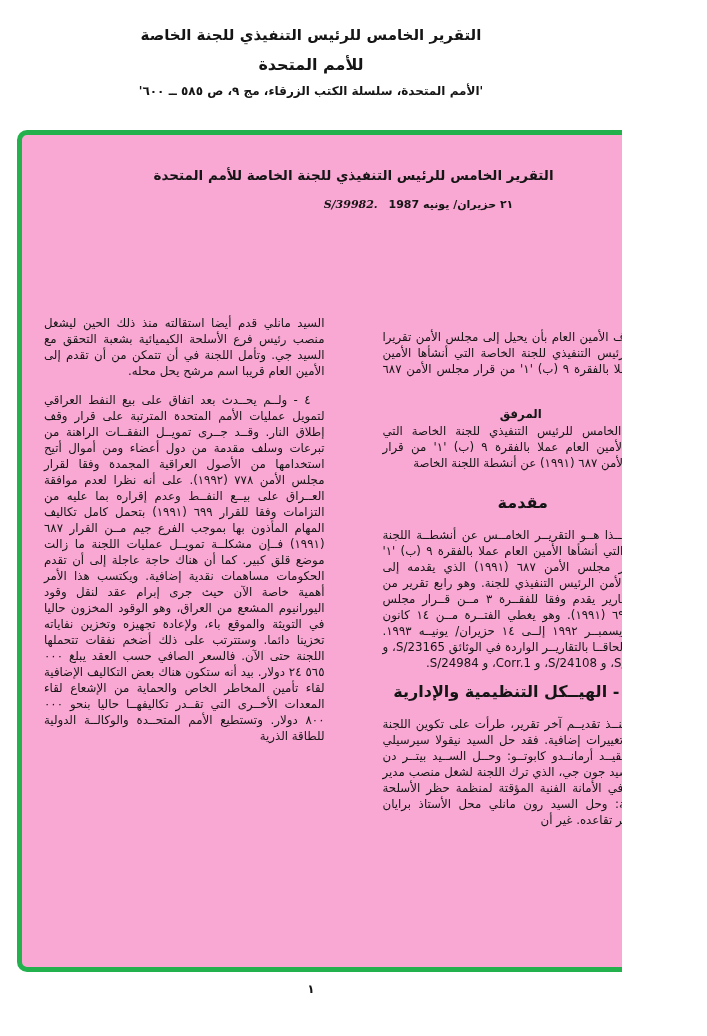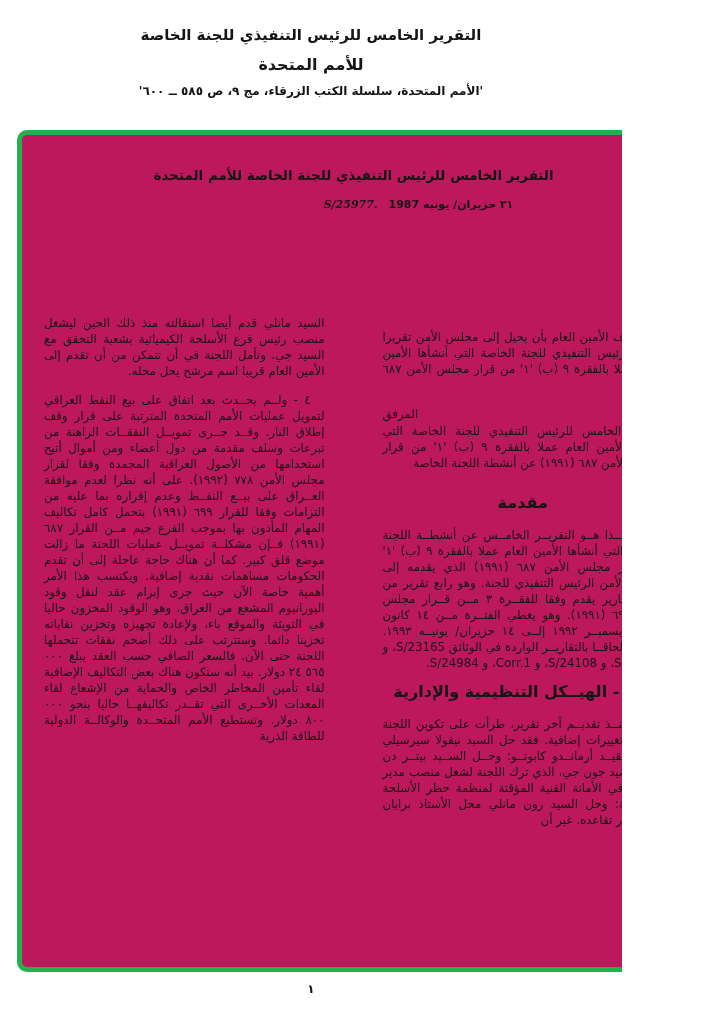--- a/index.html
+++ b/index.html
@@ -10,38 +10,38 @@
   
   .masthead { direction:rtl; text-align:center; padding-top:26px; }
   .masthead .m1 { font-size:15px; font-weight:700; letter-spacing:0; }
   .masthead .m2 { font-size:16px; font-weight:700; margin-top:11px; }
   .masthead .m3 { font-size:12px; font-weight:700; margin-top:10px; }
 
   
   .doc-frame {
     position:absolute; left:17px; top:130px; width:673px; height:842px;
     box-sizing:border-box; border:5px solid #22b14c; border-radius:10px;
-    padding:24px 22px 18px 22px; background:#be185d;
+    padding:24px 22px 18px 22px; background:#f9a8d4;
   }
   .doc-title { direction:rtl; text-align:center; font-weight:700; font-size:13.5px; margin-top:8px; }
   .doc-meta {
     direction:ltr; text-align:center; margin-top:15px;
     font-size:11px; font-weight:700; padding-left:130px; white-space:nowrap;
   }
   .doc-meta .symbol { font-style:italic; font-family:"DejaVu Serif", serif; }
   .doc-meta .date { margin-left:7px; }
 
   
   .cols { direction:rtl; display:flex; gap:58px; margin-top:104px; }
   .col { flex:1 1 0; font-size:11.8px; line-height:16px; }
   .col-first { padding-top:14px; }
 
   .para { text-align:justify; margin:0 0 13px 0; }
   .para.indent { text-indent:14px; }
-  .annex-label { font-weight:400; margin:4px 4px 0 0; text-align:left; }
+  .annex-label { font-weight:700; margin:4px 4px 0 0; text-align:center; }
   .annex-title { font-weight:400; margin:1px 0 0 0; text-align:justify; }
   .heading { text-align:center; font-weight:700; font-size:16px; margin:4px 0 16px 0; }
   .heading.first { margin-top:24px; }
 
   .page-footer {
     position:absolute; left:0; right:0; top:982px; text-align:center;
     font-size:12px; font-weight:700;
   }
 </style>
 </head>
@@ -53,21 +53,21 @@
     <div class="m1">التقرير الخامس للرئيس التنفيذي للجنة الخاصة</div>
     <div class="m2">للأمم المتحدة</div>
     <div class="m3">'الأمم المتحدة، سلسلة الكتب الزرقاء، مج ٩، ص ٥٨٥ ــ ٦٠٠'</div>
   </header>
 
   <section class="doc-frame">
 
     <div class="doc-title">التقرير الخامس للرئيس التنفيذي للجنة الخاصة للأمم المتحدة</div>
 
     <div class="doc-meta">
-      <span class="symbol">S/25977.</span>
+      <span class="symbol">S/39982.</span>
       <span class="date" dir="rtl">٢١ حزيران/ يونيه 1987</span>
     </div>
 
     <div class="cols">
 
       <div class="col col-first">
         <p class="para indent">يتشرف الأمين العام بأن يحيل إلى مجلس الأمن تقريرا قدمه الرئيس التنفيذي للجنة الخاصة التي أنشأها الأمين العام عملا بالفقرة ٩ (ب) '١' من قرار مجلس الأمن ٦٨٧ (١٩٩١).</p>
         <p class="annex-label">المرفق</p>
         <p class="annex-title">التقرير الخامس للرئيس التنفيذي للجنة الخاصة التي أنشأها الأمين العام عملا بالفقرة ٩ (ب) '١' من قرار مجلس الأمن ٦٨٧ (١٩٩١) عن أنشطة اللجنة الخاصة</p>
         <h3 class="heading first">مقدمة</h3>

